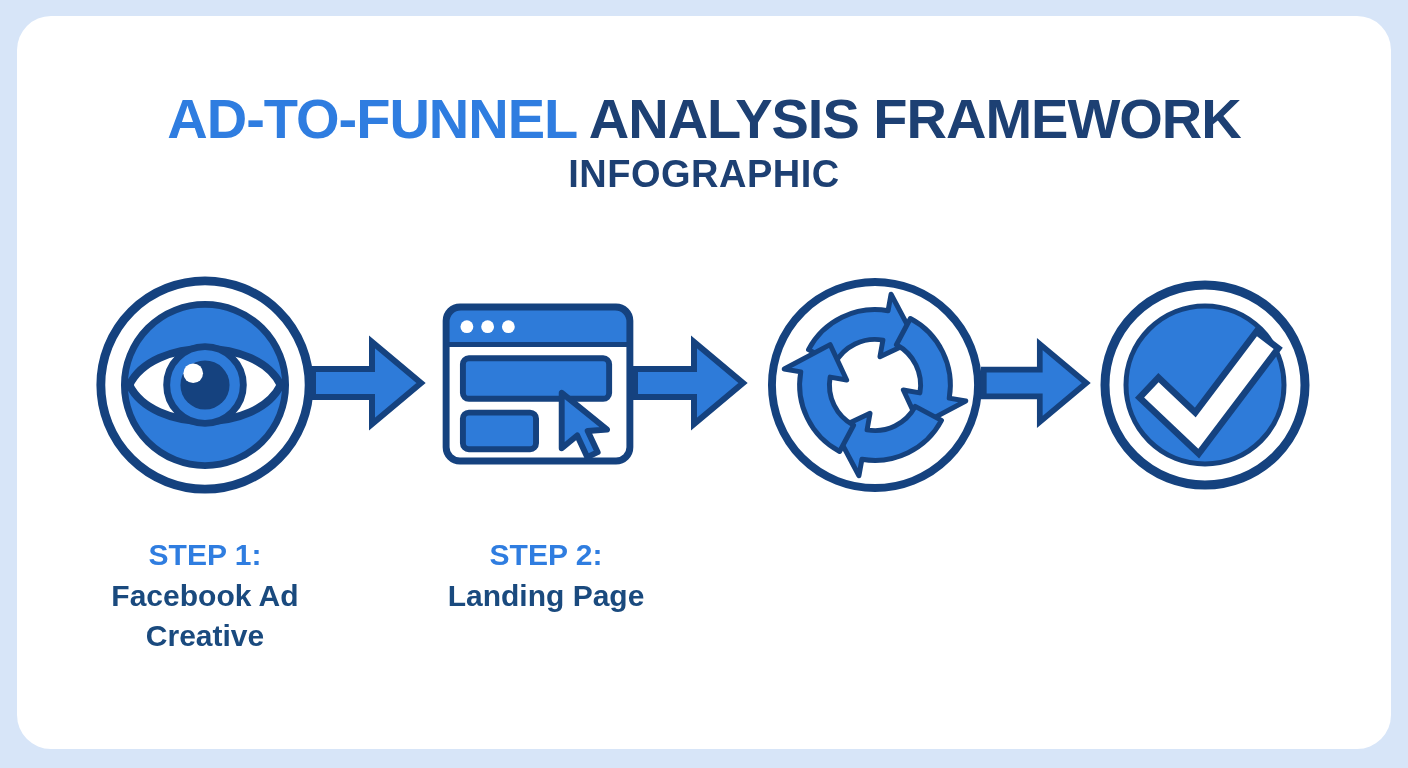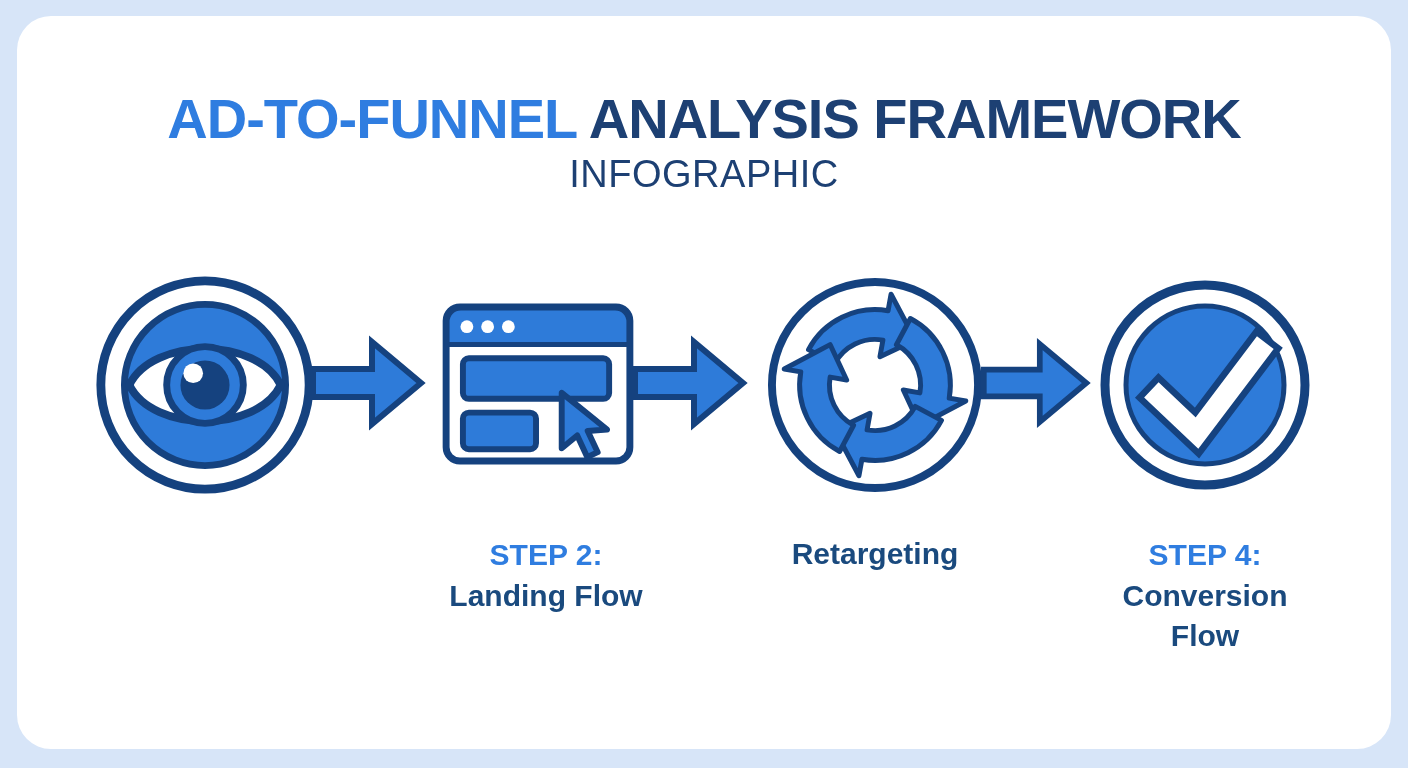--- a/index.html
+++ b/index.html
@@ -16,21 +16,21 @@
   }
   .title{
     position:absolute;left:0;right:0;top:86px;margin:0;
     text-align:center;font-size:56px;font-weight:700;letter-spacing:-1px;
     white-space:nowrap;
   }
   .title-hl{color:var(--title_blue,#2f7de0);}
   .title-rest{color:var(--title_navy,#1d4073);}
   .subtitle{
     position:absolute;left:0;right:0;top:153px;
-    text-align:center;font-size:38px;font-weight:400;letter-spacing:0.5px;
+    text-align:center;font-size:38px;font-weight:700;letter-spacing:0.5px;
     color:var(--title_navy,#1d4073);
   }
   .icon-abs{position:absolute;}
   
   .f-blue{fill:var(--blue,#2e7bd9);}
   .f-navy{fill:var(--navy,#15427f);}
   .f-white{fill:#ffffff;}
   .f-none{fill:none;}
   .s-navy{stroke:var(--navy,#15427f);}
   .s-white{stroke:#ffffff;}
@@ -97,26 +97,25 @@
     <polygon points="4,37 63,37 63,10 112,51 63,92 63,65 4,65" class="f-blue s-navy" stroke-width="6"></polygon>
   </svg>
 
   <svg class="icon-abs" style="left:1097px;top:277px" width="216" height="216" viewBox="0 0 216 216">
     <circle cx="108" cy="108" r="100" class="f-white s-navy" stroke-width="9"></circle>
     <circle cx="108" cy="108" r="79" class="f-blue s-navy" stroke-width="5"></circle>
     <path d="M62 120 L100 156 L162 74" class="f-none s-navy" stroke-width="34" stroke-linecap="square"></path>
     <path d="M62 120 L100 156 L162 74" class="f-none s-white" stroke-width="21" stroke-linecap="square"></path>
   </svg>
 
+  <div class="step-label" style="left:35px">
+    <div class="step-head">STEP 1:</div>
+    <div class="step-line">Facebook Ad</div>
+    <div class="step-line">Creative</div>
+  </div>
   <div class="step-label" style="left:376px">
     <div class="step-head">STEP 2:</div>
-    <div class="step-line">Landing Flow</div>
+    <div class="step-line">Landing Page</div>
     <div class="step-line"></div>
   </div>
   <div class="step-label" style="left:705px">
-    <div class="step-line">Retargeting</div>
-  </div>
-  <div class="step-label" style="left:1035px">
-    <div class="step-head">STEP 4:</div>
-    <div class="step-line">Conversion</div>
-    <div class="step-line">Flow</div>
   </div>
 </div>
 
 </body></html>

